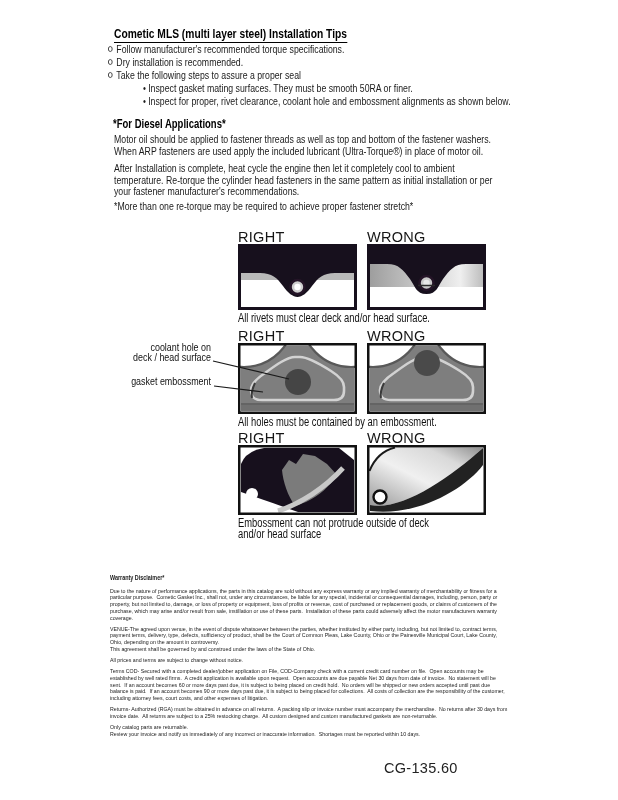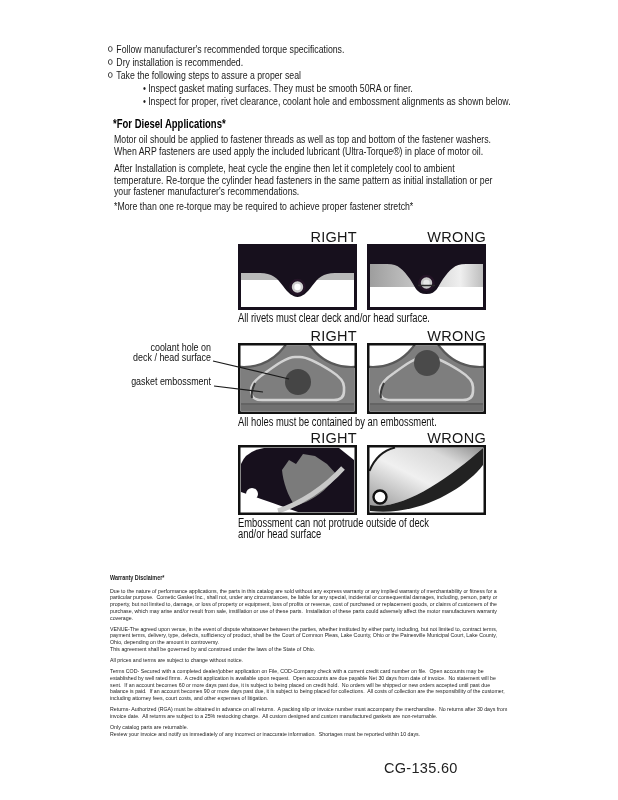--- a/index.html
+++ b/index.html
@@ -13,40 +13,43 @@
   .bullets{width:640px;font-size:11.5px;line-height:12.9px;}
   .b-row{display:block;white-space:nowrap;}
   .ring{display:inline-block;width:4px;height:4px;border:1px solid #333;border-radius:50%;
         margin-right:5px;position:relative;top:-1px;}
   .sub{margin-left:46px;}
   .dot{display:inline-block;margin-right:3px;font-size:11px;}
   .h2{font-size:12.5px;font-weight:bold;color:#000;white-space:nowrap;}
   .para{width:516px;font-size:11.5px;line-height:11.6px;}
   .dg-row{width:248px;}
   .dg-labels{display:flex;height:14px;}
-  .dg-labels div{width:119px;text-align:right;font-size:14.5px;line-height:14px;
+  .dg-labels div{width:119px;text-align:left;font-size:14.5px;line-height:14px;
                  color:#161616;letter-spacing:.3px;}
   .dg-labels div:last-child{margin-left:10px;}
   .dg-boxes{display:flex;}
   .dg-boxes svg{display:block;}
   .dg-boxes svg:last-child{margin-left:10px;}
   .caption{margin-top:3px;font-size:12px;line-height:10.5px;color:#111;
            white-space:pre-wrap;width:300px;transform:scaleX(0.78);transform-origin:0 0;}
   .pointer-label{font-size:10.5px;line-height:9.5px;color:#111;text-align:right;
                  white-space:pre-line;width:150px;transform:scaleX(0.85);transform-origin:100% 0;}
   .legal{width:468px;font-size:6.2px;line-height:6.7px;color:#222;}
   .legal p{margin:0 0 4.5px 0;white-space:pre-wrap;}
   .legal .lg-head{font-weight:bold;margin-bottom:6px;font-size:6.4px;}
   .cg{font-size:14.5px;color:#222;letter-spacing:.3px;}
 </style>
 </head>
 <body>
 
 <div class="page">
 
+  <div class="abs" style="left:114px;top:24px;">
+    <span class="title condense">Cometic MLS (multi layer steel) Installation Tips</span>
+  </div>
 
   <div class="abs bullets condense" style="left:108px;top:43px;">
     <div class="b-row"><span class="ring"></span><span>Follow manufacturer's recommended torque specifications.</span></div>
     <div class="b-row"><span class="ring"></span><span>Dry installation is recommended.</span></div>
     <div class="b-row"><span class="ring"></span><span>Take the following steps to assure a proper seal</span></div>
     <div class="b-row sub"><span class="dot">•</span><span>Inspect gasket mating surfaces.  They must be smooth 50RA or finer.</span></div>
     <div class="b-row sub"><span class="dot">•</span><span>Inspect for proper, rivet clearance, coolant hole and embossment alignments as shown below.</span></div>
   </div>
 
   <div class="abs h2 condense" style="left:113px;top:117px;">*For Diesel Applications*</div>

